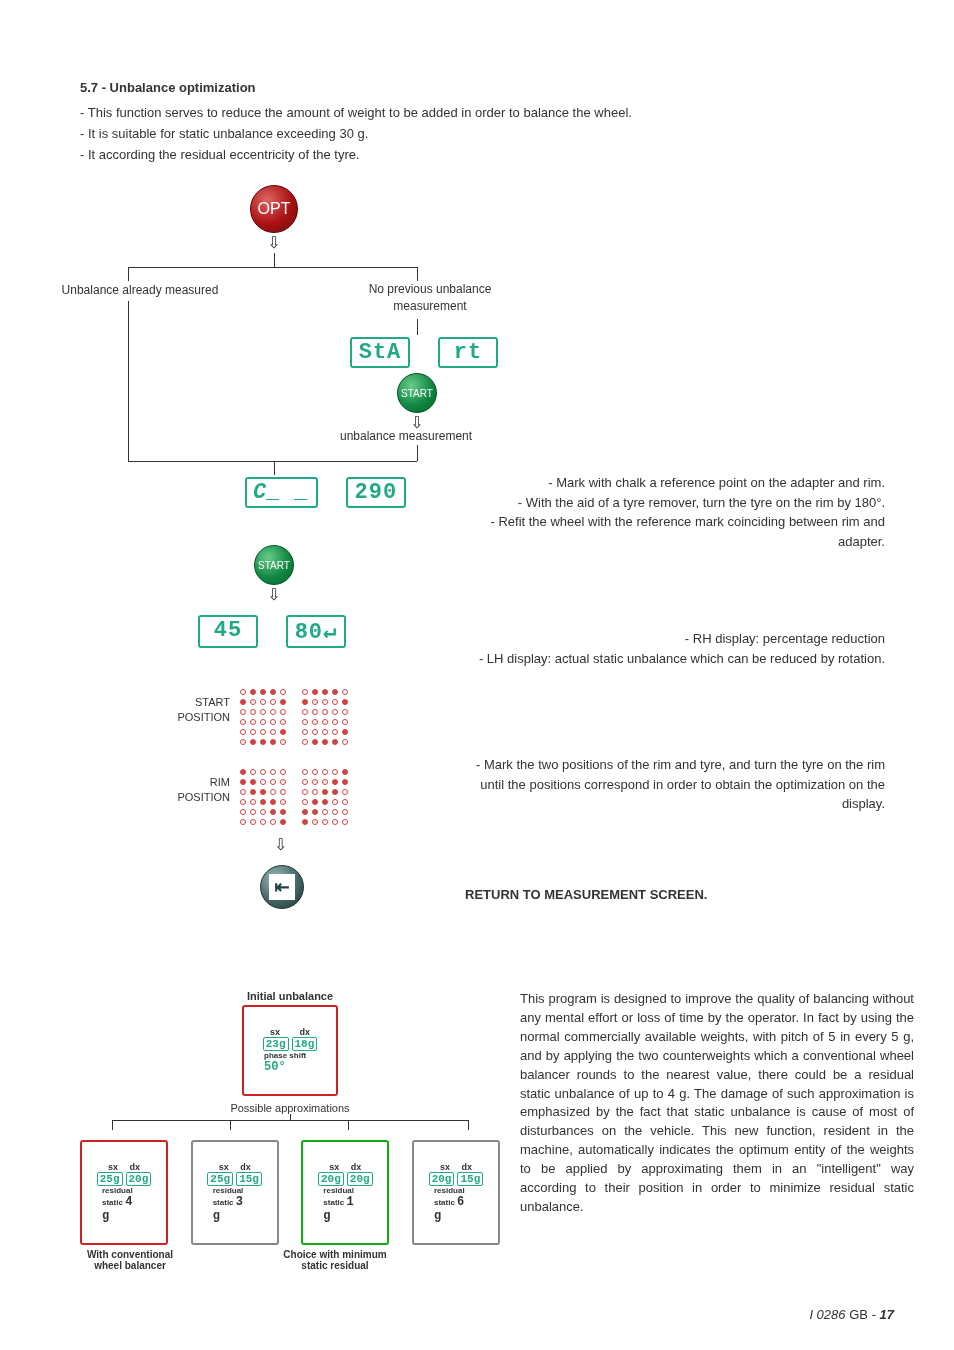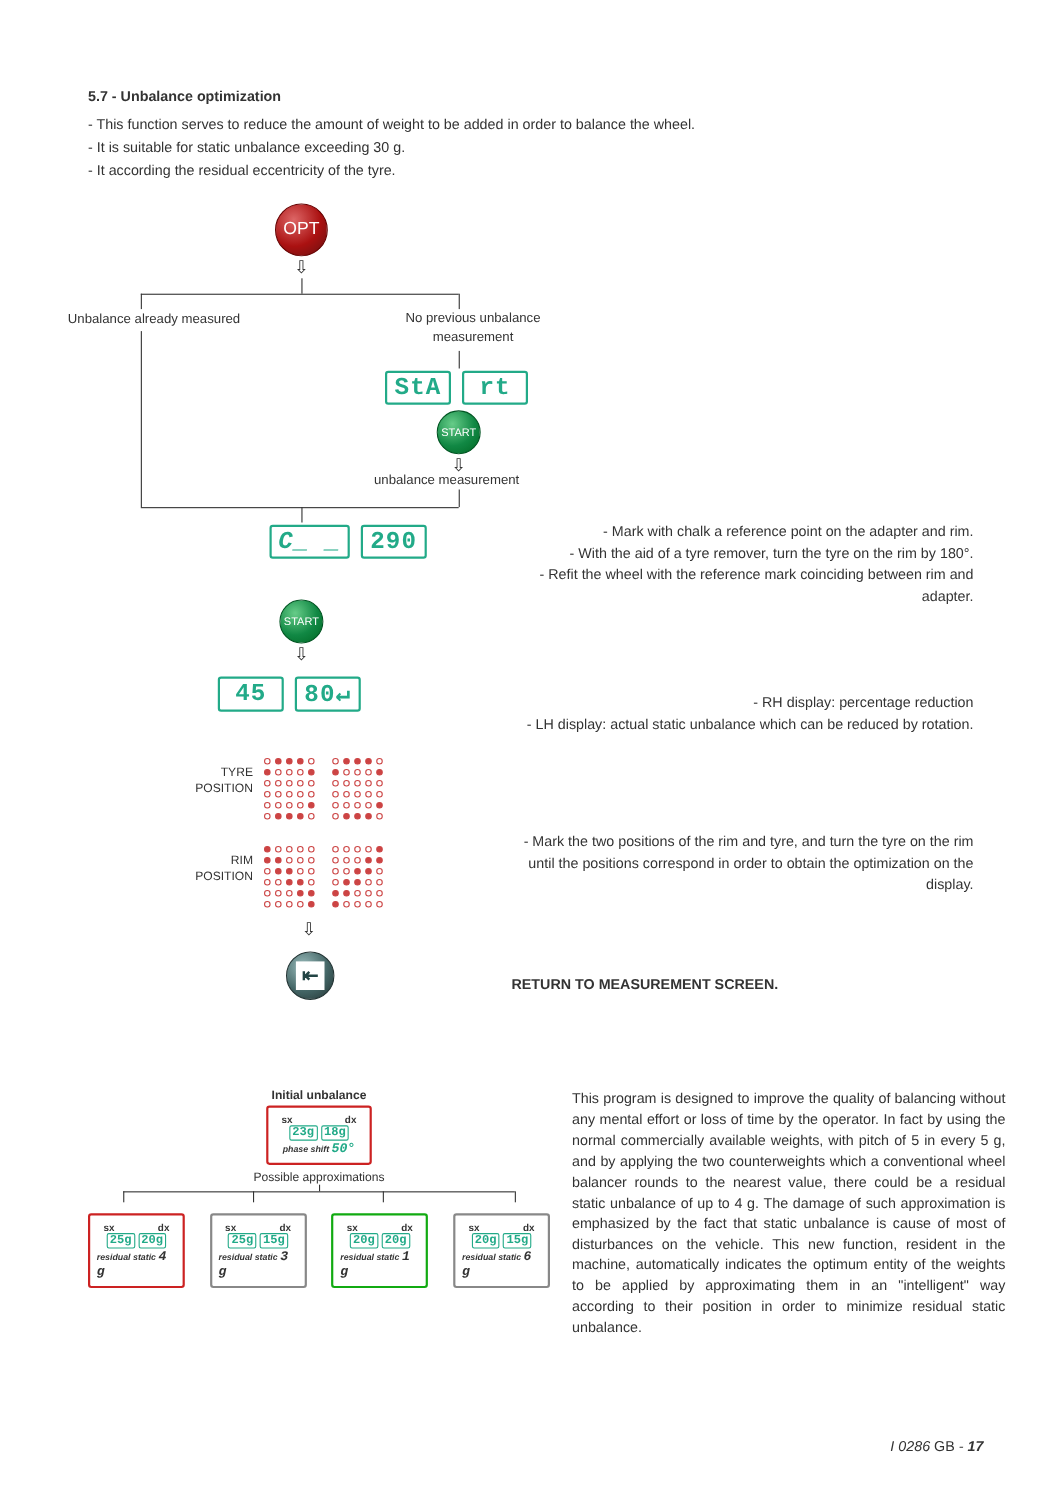--- a/index.html
+++ b/index.html
@@ -23,21 +23,21 @@
   .opt-btn {
     width: 48px; height: 48px; border-radius: 50%;
     background: radial-gradient(circle at 35% 30%, #d66, #a11 55%, #611);
     color: #fff; font-size: 16px; display: flex; align-items: center; justify-content: center;
     margin: 0 auto; border: 1px solid #600;
   }
   .arrow-down { font-size: 16px; color: #333; text-align:center; }
   .hline { position:absolute; height:1px; background:#333; }
   .vline { position:absolute; width:1px; background:#333; }
 
-  .dual-box { display:flex; gap:10px; justify-content:center; }
+  .dual-box { display:flex; gap:28px; justify-content:center; }
   .seg-box {
     border:2px solid #2a8; border-radius:3px; padding:1px 6px;
     font-family: "Courier New", monospace; font-size:22px; font-weight:bold;
     color:#2a8; background:#fff; min-width:60px; text-align:center; letter-spacing:1px;
   }
   .start-btn {
     width:40px; height:40px; border-radius:50%;
     background: radial-gradient(circle at 35% 30%, #6c8, #184 55%, #062);
     color:#fff; font-size:10px; display:flex; align-items:center; justify-content:center;
     margin:0 auto; border:1px solid #052;
@@ -57,30 +57,30 @@
   .dot.on { background:#c44; }
   .dot-pair { display:flex; gap:14px; justify-content:center; }
 
   .pos-label { position:absolute; font-size:11px; text-align:right; line-height:1.3; }
 
   
   .sec58 { margin-top: 15px; }
   .sec58-body { display:flex; gap:20px; margin-top:10px; }
   .diagram58 { width:420px; font-size:11px; position:relative; }
   .mini-panel {
-    border:2px solid; border-radius:3px; padding:6px; width:88px; font-size:9px;
+    border:2px solid; border-radius:3px; padding:20px; width:88px; font-size:9px;
     display:flex; flex-direction:column; align-items:center; background:#fff;
   }
   .mini-panel .hdr { display:flex; justify-content:space-between; width:100%; font-weight:bold; padding:0 6px; font-size:9px;}
   .mini-panel .vals { display:flex; gap:3px; }
   .mini-seg {
     border:1.5px solid #2a8; border-radius:2px; padding:0 2px;
     font-family:"Courier New",monospace; font-weight:bold; color:#2a8; font-size:11px;
   }
-  .mini-foot { font-size:8px; font-weight:bold;font-style:italic; }
+  .mini-foot { font-size:8px; font-weight:bold; }
   .mini-foot .big { font-size:12px; font-family:"Courier New",monospace; font-weight:bold;}
 
   .panel-row { display:flex; justify-content:space-between; margin-top:10px; }
 
   .text58 { flex:1; font-size:13px; line-height:1.45; text-align:justify;}
 
   .footer { position:absolute; bottom:28px; right:60px; font-size:13px; font-style:italic; }
   .footer .gb { font-style:normal; font-weight:normal;}
   .footer .pn { font-weight:bold; font-style:italic;}
 </style>
@@ -148,21 +148,21 @@
     <div class="dual-box">
       <div class="seg-box">45</div>
       <div class="seg-box">80↵</div>
     </div>
   </div>
 
   <div class="side-text" style="left:385px; top:444px; width:420px; white-space:pre-line;">- RH display:  percentage reduction
 - LH display: actual static unbalance which can be reduced by rotation.</div>
 
   <div class="pos-label" style="left:80px; top:510px; width:70px;">
-    <span>TYRE POSITION</span>
+    <span>START POSITION</span>
   </div>
   <div class="node" style="left:160px; top:504px;">
     <div class="dot-pair">
       <div class="dot-grid" id="dg1">
           <div class="dot"></div>
           <div class="dot on"></div>
           <div class="dot on"></div>
           <div class="dot on"></div>
           <div class="dot"></div>
           <div class="dot on"></div>
@@ -381,20 +381,32 @@
               <span>dx</span>
             </div>
           <div class="vals">
             <span class="mini-seg">20g</span>
             <span class="mini-seg">15g</span>
           </div>
           <div class="mini-foot"><span>residual static</span> <span class="big">6 g</span></div>
         </div>
       </div>
 
+      <div style="display:flex; margin-top:4px; font-size:10px; font-weight:bold;">
+        <div style="width:100px; text-align:center;">
+          <div>With conventional</div>
+          <div>wheel balancer</div>
+        </div>
+        <div style="flex:1;"></div>
+        <div style="width:150px; text-align:center; margin-left:-40px;">
+          <div>Choice with minimum</div>
+          <div>static residual</div>
+        </div>
+        <div style="width:90px;"></div>
+      </div>
     </div>
 
     <div class="text58">This program is designed to improve the quality of balancing without any mental effort or loss of time by the operator. In fact by using the normal commercially available weights, with pitch of 5 in every 5 g, and by applying the two counterweights which a conventional wheel balancer rounds to the nearest value, there could be a residual static unbalance of up to 4 g. The damage of such approximation is emphasized by the fact that static unbalance is   cause of most of disturbances on the vehicle. This new function, resident in the machine, automatically indicates the optimum entity of the weights to be applied by approximating them in an "intelligent" way according to their position in order to minimize residual static unbalance.</div>
   </div>
 </div>
 
 <div class="footer">
   <span>I 0286</span> <span class="gb">GB</span><span> - </span><span class="pn">17</span>
 </div>
 

